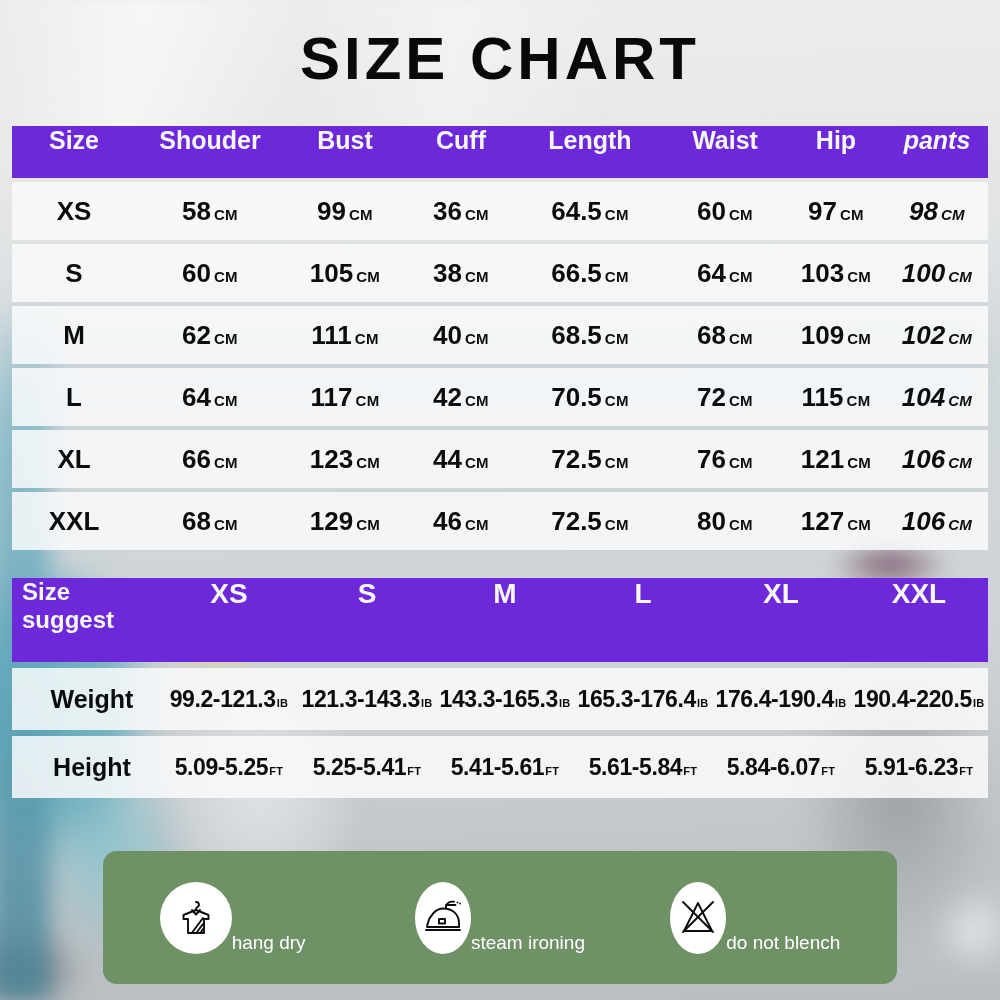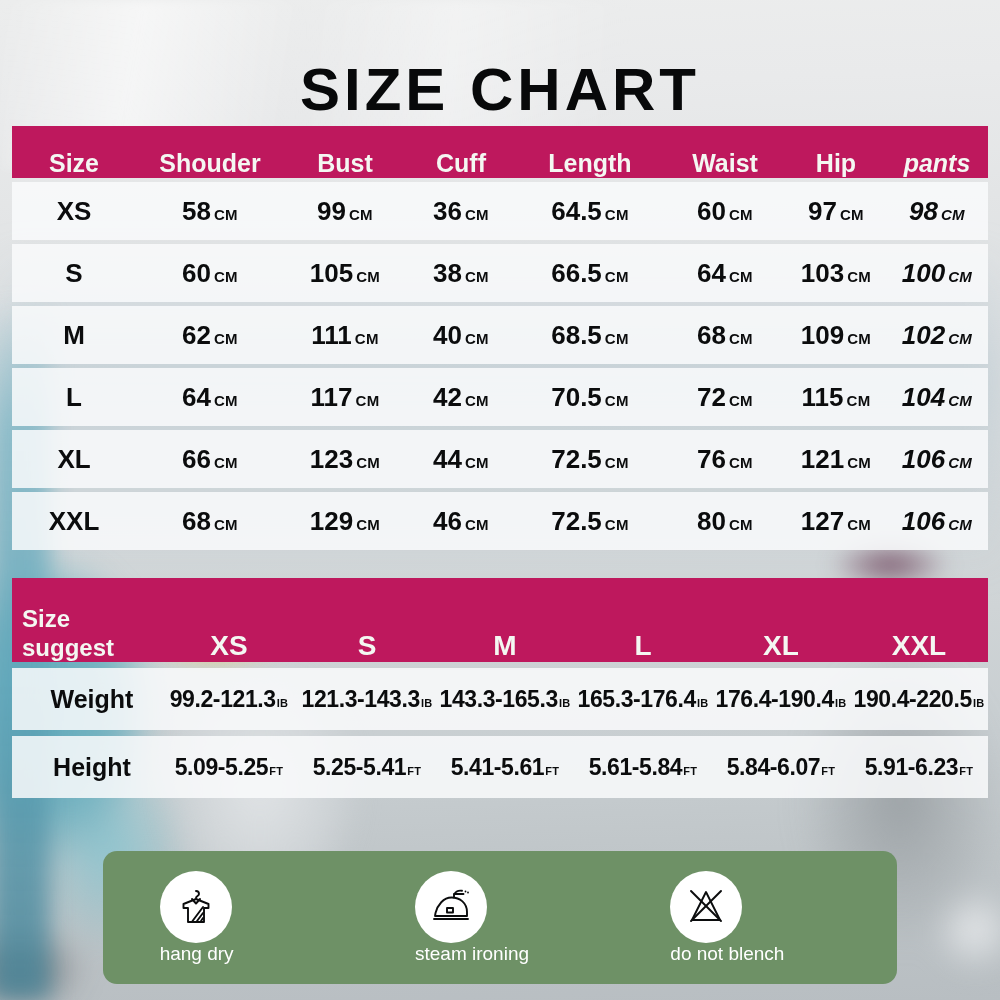--- a/index.html
+++ b/index.html
@@ -115,34 +115,33 @@
     position: absolute;
     top: 24px;
     left: 0;
     width: 1000px;
     text-align: center;
     font-size: 60px;
     font-weight: bold;
     letter-spacing: 4px;
     color: #08090a;
     font-family: "Liberation Sans", sans-serif;
-    margin-top: 31px;
   }
 
   
   .tbl {
     position: absolute;
     left: 12px;
     width: 976px;
   }
 
   .hdr-row {
-    background: #be185d;
+    background: #6d28d9;
     display: flex;
-    align-items: flex-end;
+    align-items: flex-start;
     color: #f4f7f2;
     font-size: 25px;
     font-weight: bold;
   }
 
   .data-row {
     display: flex;
     align-items: center;
     background: rgba(249,250,251,0.86);
     color: #0b0c0d;
@@ -237,22 +236,22 @@
     border-radius: 14px;
     display: flex;
     align-items: center;
     justify-content: space-around;
     padding: 0 14px;
   }
 
   .care-item {
     width: 170px;
     display: flex;
-    flex-direction: column;
-    align-items: flex-start;
+    flex-direction: row;
+    align-items: flex-end;
   }
 
   .care-circle {
     width: 72px;
     height: 72px;
     border-radius: 50%;
     background: #ffffff;
     display: flex;
     align-items: center;
     justify-content: center;

